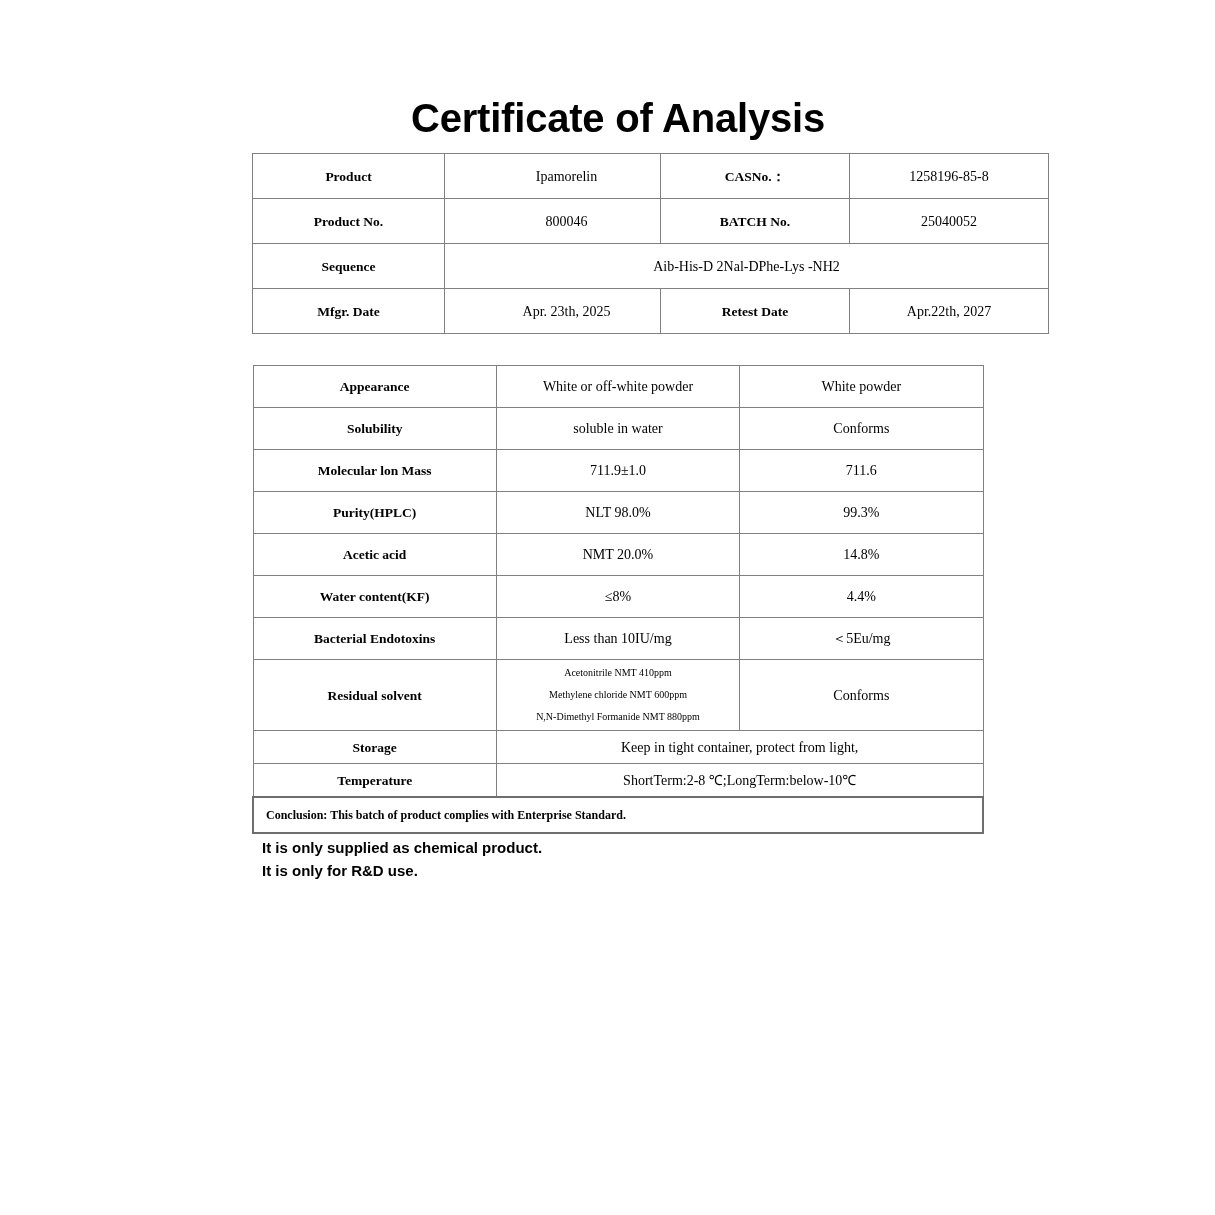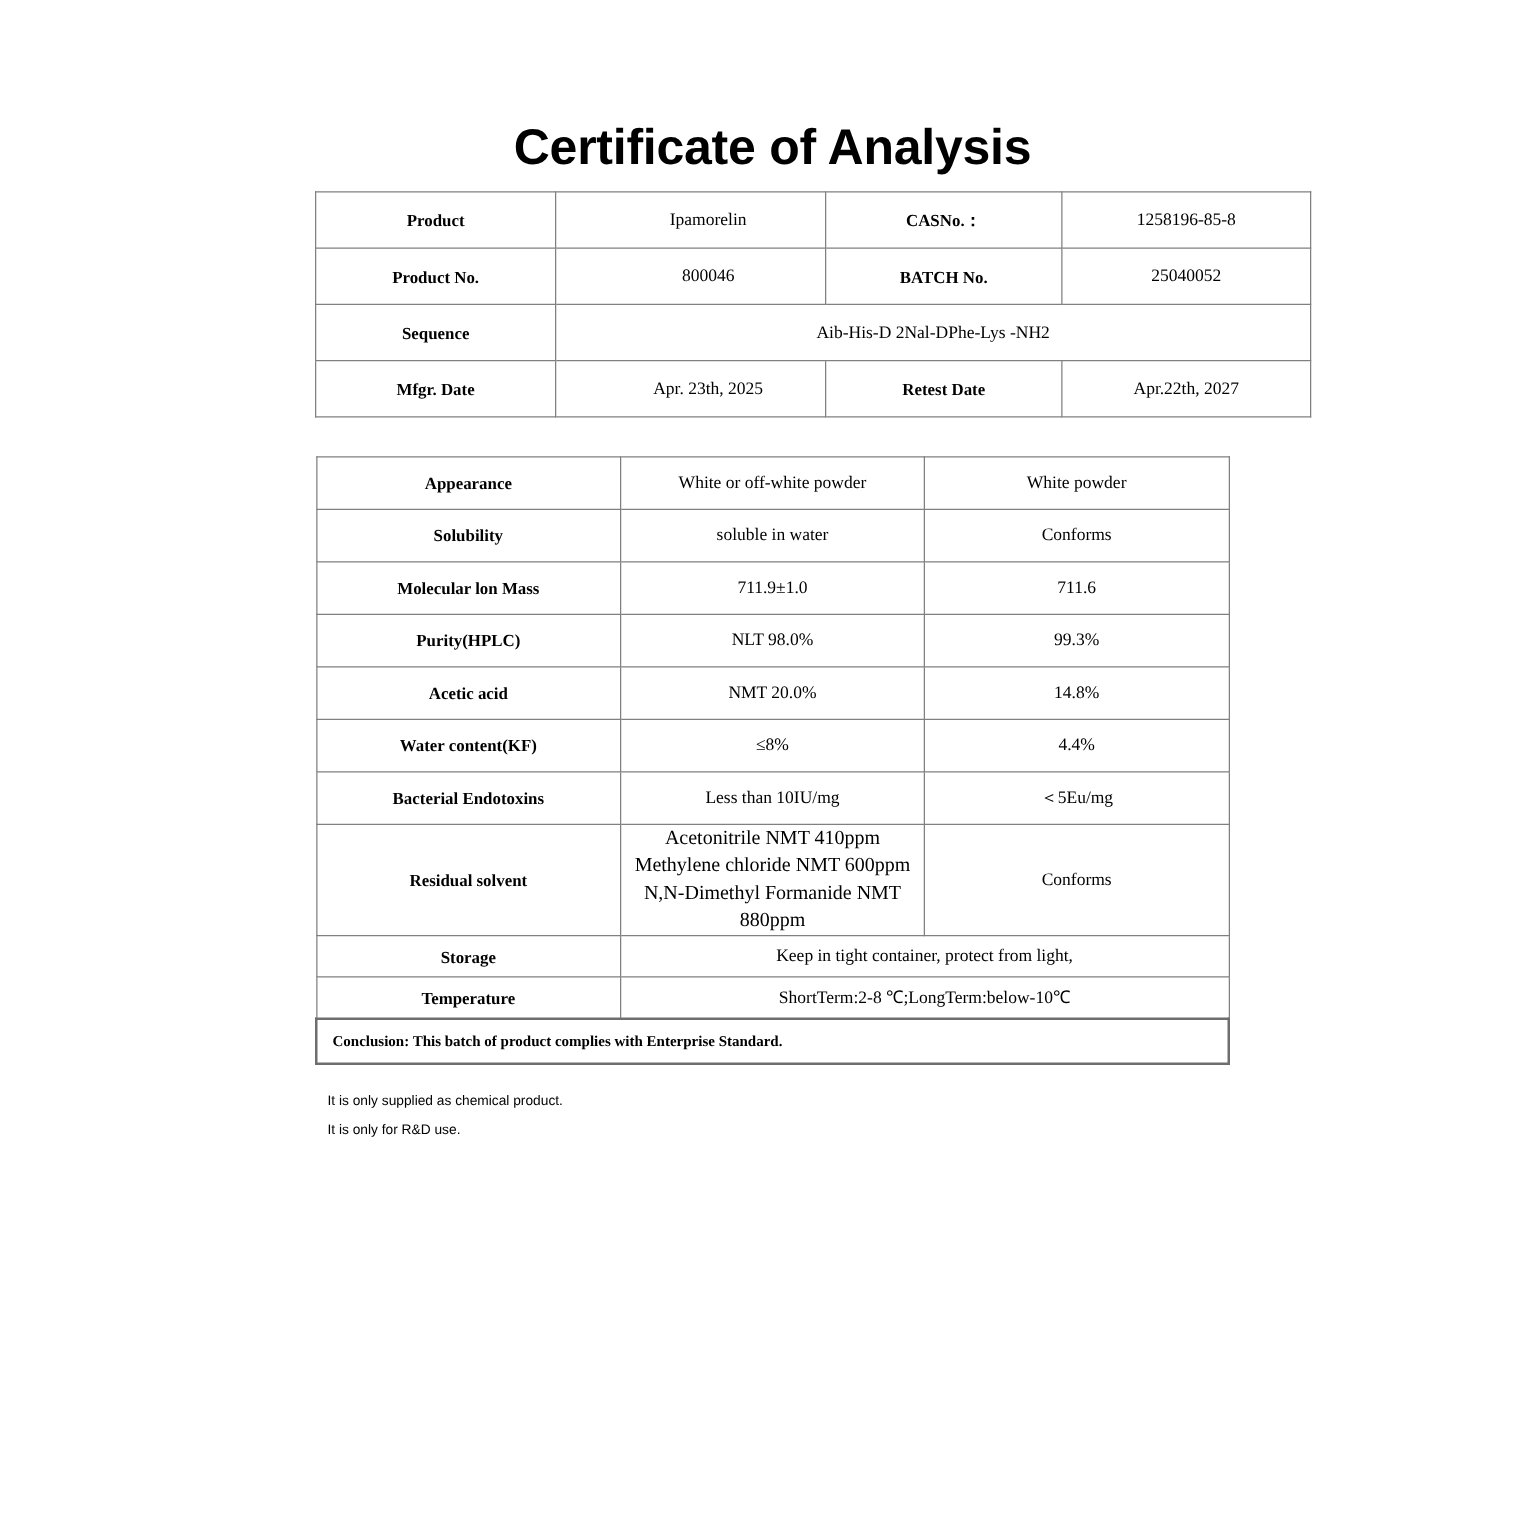--- a/index.html
+++ b/index.html
@@ -79,38 +79,38 @@
     letter-spacing: 0px;
     height: 44px !important;
   }
 
   .row-tall td { height: 41px; }
   .row-short td { height: 32px !important; margin-left: 32px; }
   .row-solvent td { height: 70px !important; }
 
   .multi {
     line-height: 22px;
-    font-size: 16px;
+    font-size: 10px;
   }
 
   .conc-row td {
     border: 2px solid #6e6e6e;
     text-align: left;
     font-weight: bold;
     font-size: 12px;
     height: 34px !important;
     padding-left: 12px;
   }
 
   
   .notes {
-    margin-top: 18px;
+    margin-top: 2px;
     font-family: "Liberation Sans", sans-serif;
-    font-weight: normal;
-    font-size: 11px;
+    font-weight: bold;
+    font-size: 15px;
     line-height: 23px;
     padding-left: 10px;
   }
   .notes div { white-space: nowrap; }
 </style>
 </head>
 <body>
 
 <div class="page">
 

